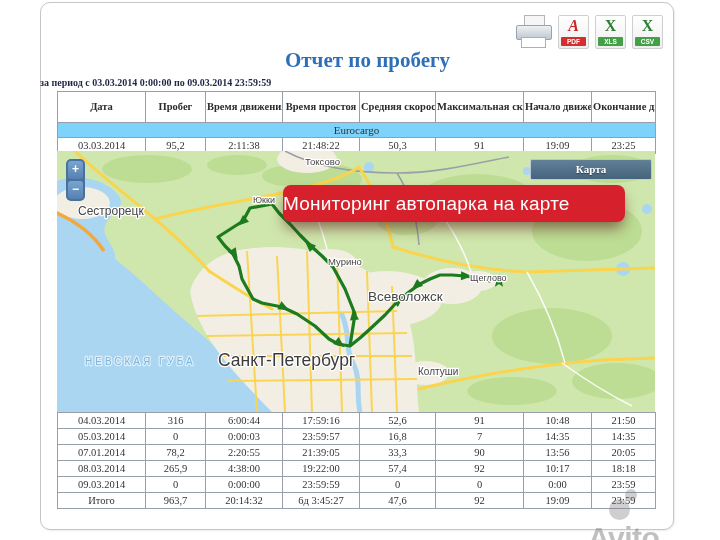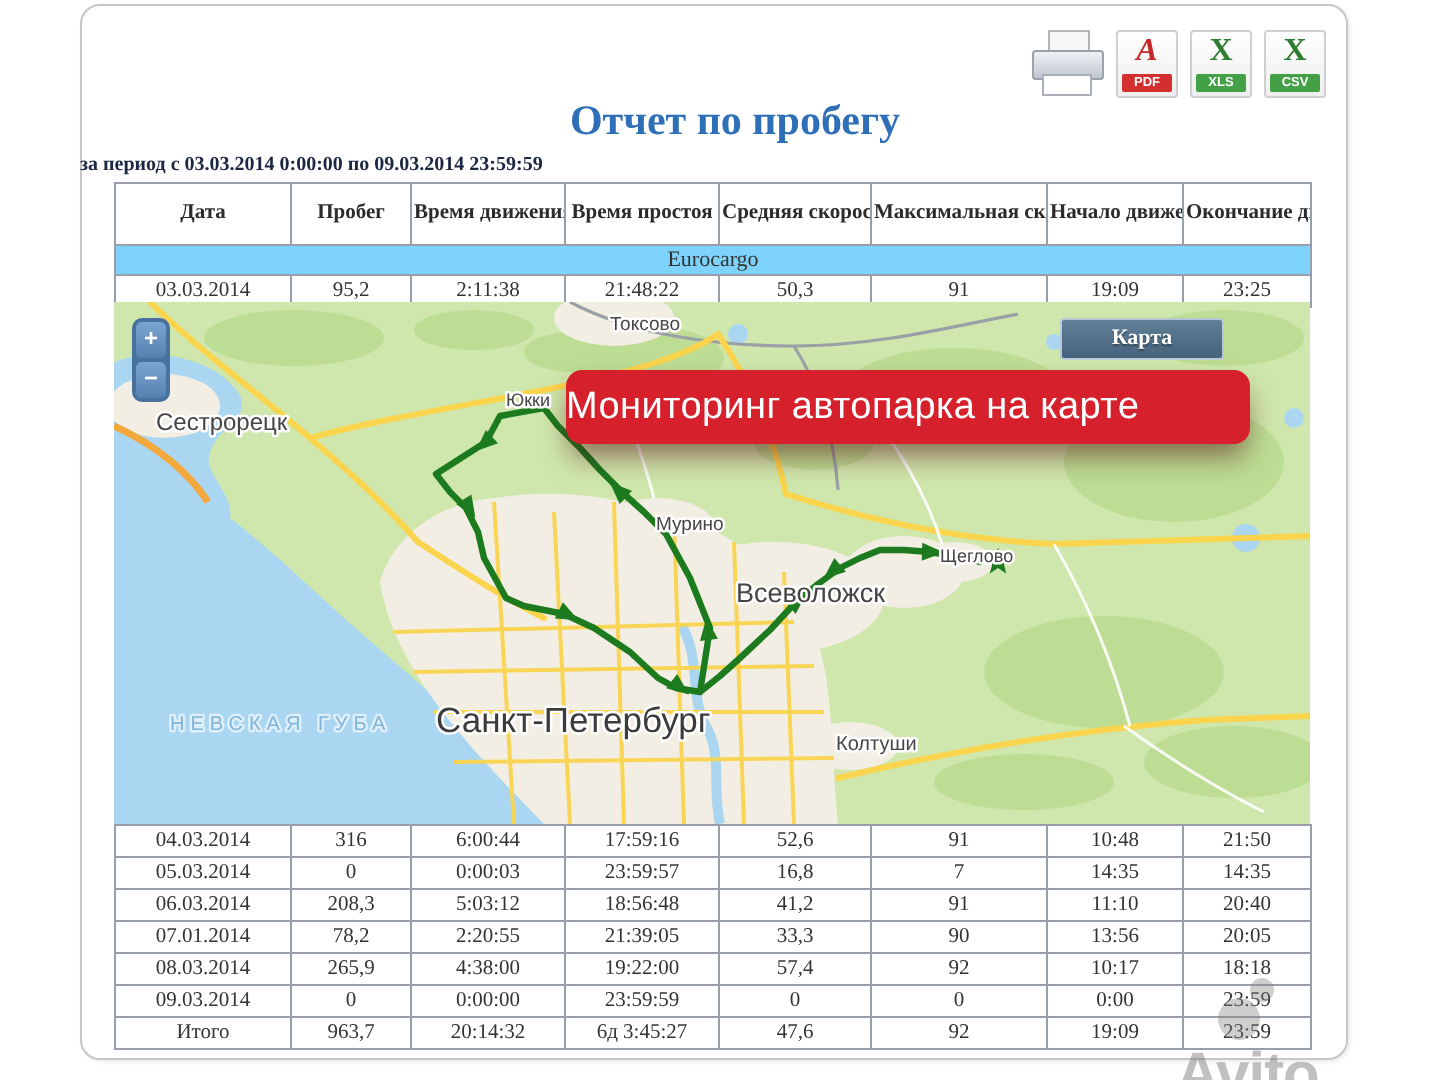--- a/index.html
+++ b/index.html
@@ -38,21 +38,21 @@
   .tbl td{font:10.5px "Liberation Serif",serif;height:13px;padding:1px 1px;}
   tr.group td{background:#7dd3fc;font-size:11px;height:12px;}
   tbody.total td{font-weight:normal;}
   
   .map{position:absolute;left:57px;top:151px;width:598px;height:261px;overflow:hidden;background:#cfe7ac;}
   .map svg{position:absolute;left:0;top:0;}
   .zoomctl{position:absolute;left:9px;top:8px;width:19px;height:42px;background:#48719e;border-radius:5px;
            display:flex;flex-direction:column;gap:2px;padding:2px;box-sizing:border-box;}
   .zoombtn{flex:1;border-radius:3px;background:linear-gradient(#7ba4d0,#5581b1);
            color:#fff;font:bold 12px "Liberation Sans",sans-serif;text-align:center;line-height:16px;cursor:pointer;}
-  .maptype{position:absolute;left:473px;top:8px;width:82px;height:21px;border-radius:2px;
+  .maptype{position:absolute;left:473px;top:8px;width:122px;height:21px;border-radius:2px;
            background:linear-gradient(rgba(84,114,150,.88),rgba(52,82,120,.88));
            border:1px solid rgba(220,230,240,.75);box-sizing:border-box;
            color:#fff;font:bold 11px "Liberation Serif",serif;text-align:center;line-height:19px;
            text-shadow:0 1px 1px rgba(0,0,0,.4);cursor:pointer;}
   .banner{position:absolute;left:226px;top:34px;width:342px;height:37px;border-radius:8px;background:#d6202c;
           color:#fff;font:500 19px "Liberation Sans",sans-serif;text-align:left;line-height:37px;
           letter-spacing:.2px;box-shadow:0 8px 14px -2px rgba(80,10,14,.55);}
   
   .watermark{position:absolute;left:588px;top:487px;display:flex;align-items:center;flex-direction:column;}
   .wm-logo{position:relative;width:30px;height:34px;}
@@ -272,30 +272,20 @@
           <td>05.03.2014</td>
           <td>0</td>
           <td>0:00:03</td>
           <td>23:59:57</td>
           <td>16,8</td>
           <td>7</td>
           <td>14:35</td>
           <td>14:35</td>
         </tr>
         <tr>
-          <td>06.03.2014</td>
-          <td>208,3</td>
-          <td>5:03:12</td>
-          <td>18:56:48</td>
-          <td>41,2</td>
-          <td>91</td>
-          <td>11:10</td>
-          <td>20:40</td>
-        </tr>
-        <tr>
           <td>07.01.2014</td>
           <td>78,2</td>
           <td>2:20:55</td>
           <td>21:39:05</td>
           <td>33,3</td>
           <td>90</td>
           <td>13:56</td>
           <td>20:05</td>
         </tr>
         <tr>

